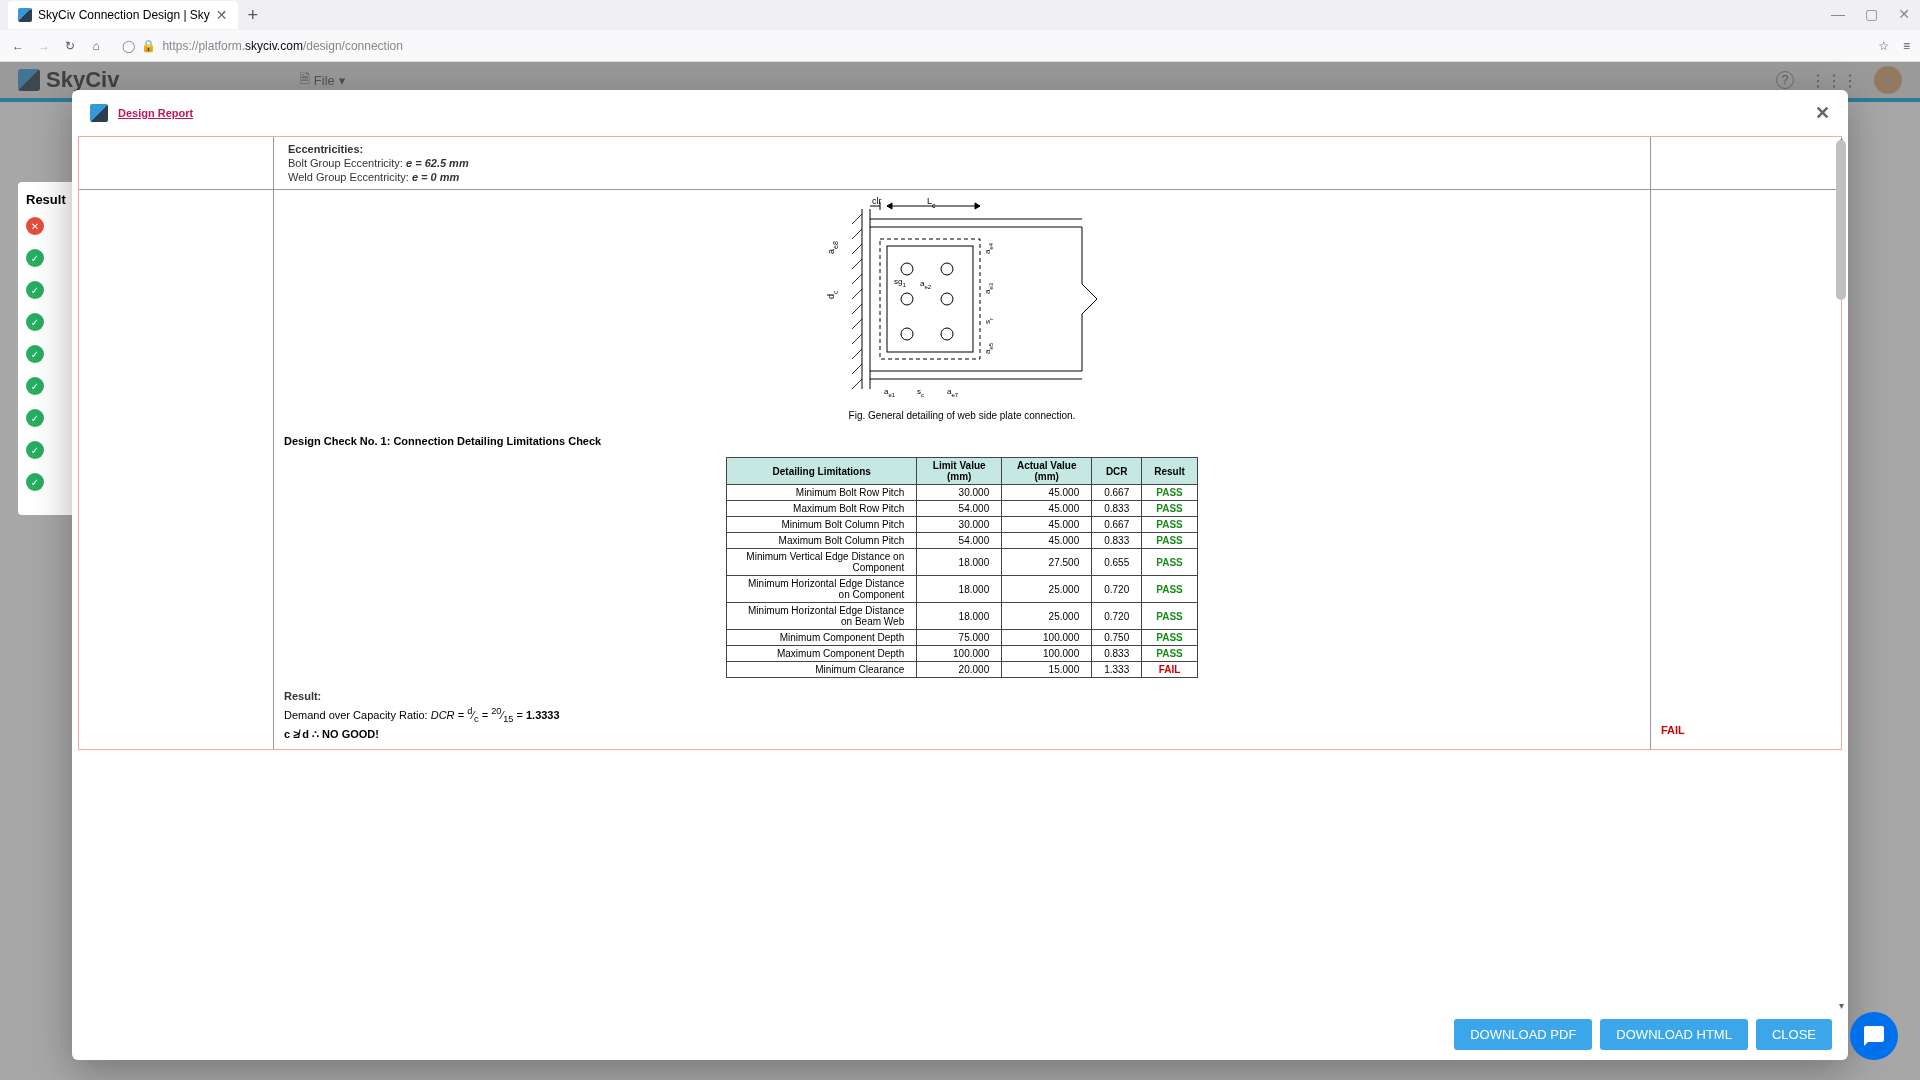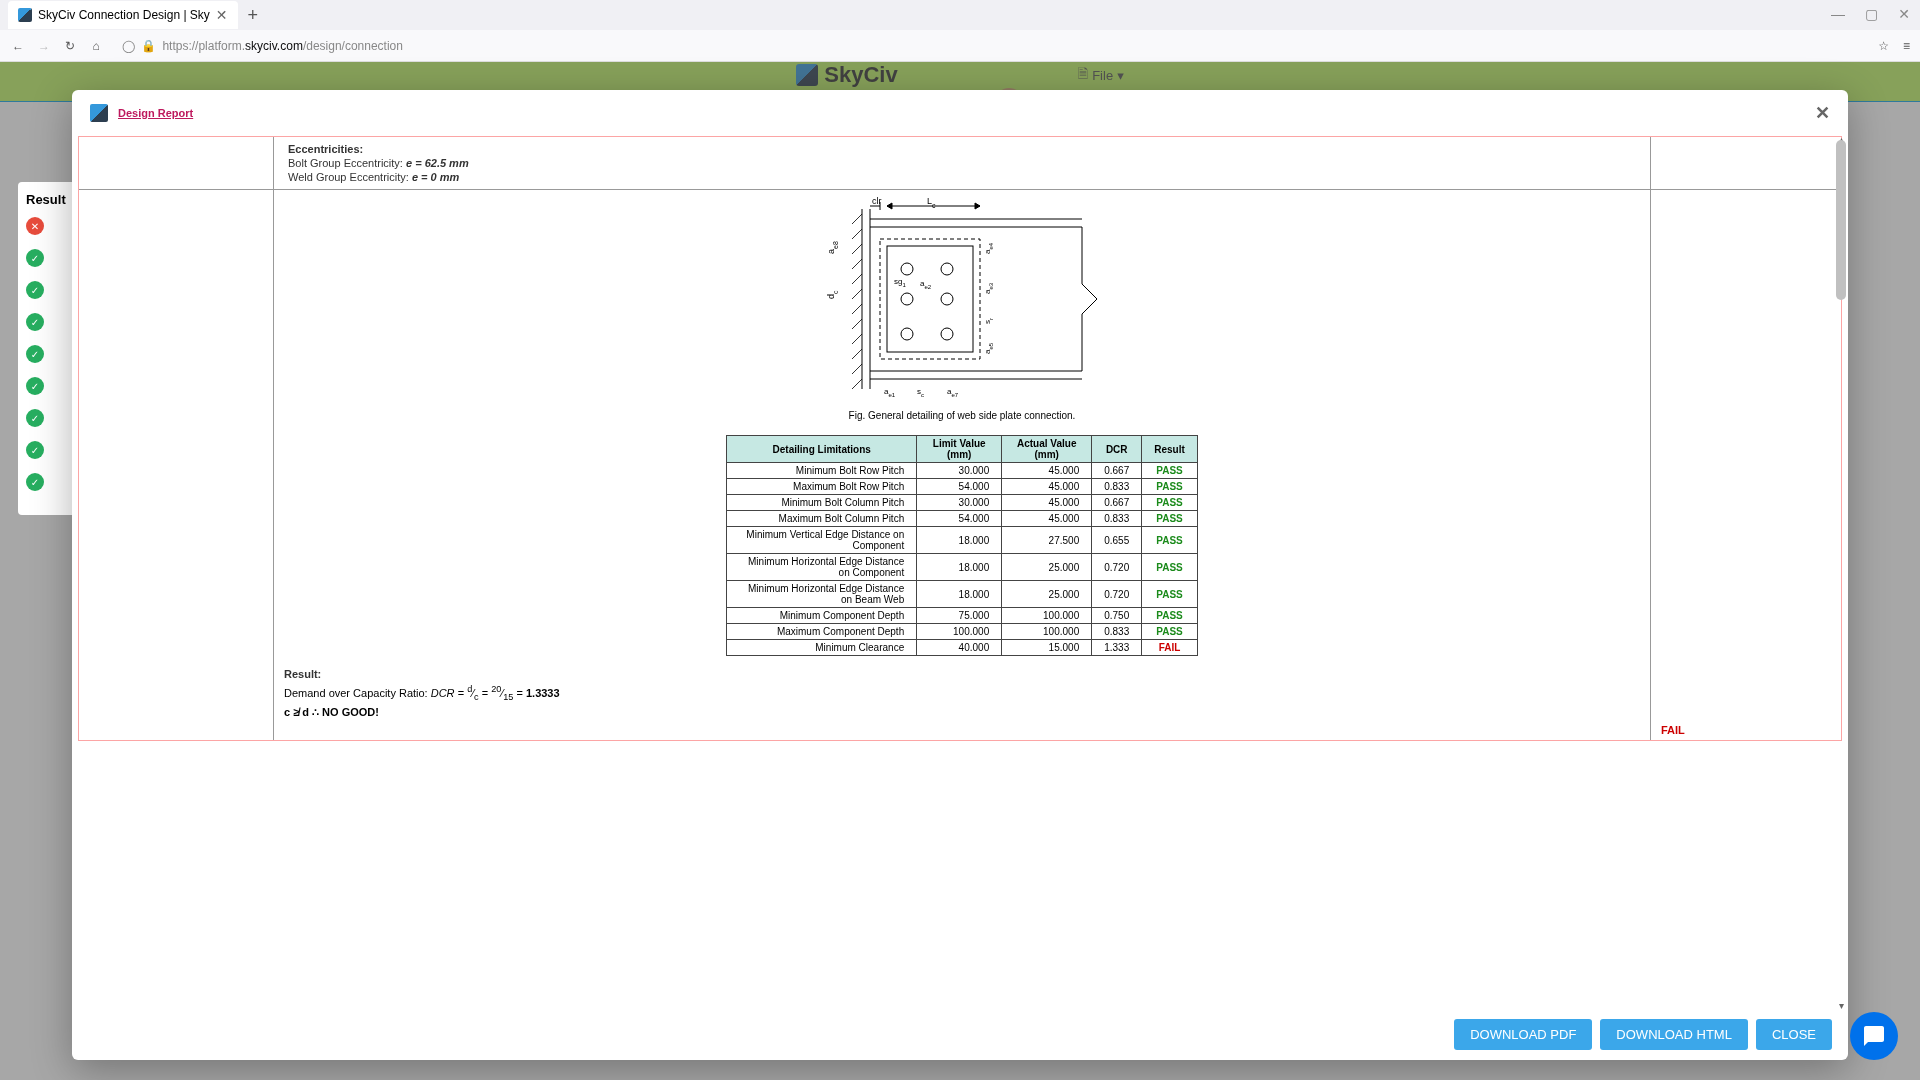--- a/index.html
+++ b/index.html
@@ -14,21 +14,21 @@
 .address-bar-row { height: 32px; display: flex; align-items: center; padding: 0 10px; background: #f9f9fb; gap: 10px; border-bottom: 1px solid #ddd; }
 .nav-icon { width: 16px; height: 16px; color: #555; display: flex; align-items: center; justify-content: center; }
 .url-bar { flex: 1; display: flex; align-items: center; gap: 6px; padding: 0 8px; }
 .url-text { color: #888; font-size: 12px; }
 .url-text .domain { color: #0c0c0d; }
 .right-icons { display: flex; gap: 14px; align-items: center; color: #555; }
 .win-controls { position: absolute; top: 6px; right: 10px; display: flex; gap: 20px; color: #888; font-size: 14px; }
 
 
 .app-bg { position: absolute; top: 62px; left: 0; right: 0; bottom: 0; background: #fff; }
-.app-header { height: 40px; background: #bef264; display: flex; align-items: center; justify-content: space-between; padding: 0 18px; border-bottom: 1px solid #0ea5e9; flex-direction: column; }
+.app-header { height: 40px; background: #e5e5e5; display: flex; align-items: center; justify-content: space-between; padding: 0 18px; border-bottom: 4px solid #0ea5e9; }
 .logo { display: flex; align-items: center; gap: 6px; font-weight: bold; font-size: 22px; color: #333; }
 .logo-icon { width: 22px; height: 22px; background: linear-gradient(135deg,#3498db 50%,#2c3e50 50%); border-radius: 3px; }
 .file-menu { display: flex; align-items: center; gap: 4px; color: #555; font-size: 13px; margin-left: 180px; }
 .header-right { display: flex; gap: 16px; align-items: center; }
 .avatar { width: 28px; height: 28px; border-radius: 50%; background: #d4a574; }
 .results-panel { position: absolute; left: 18px; top: 120px; width: 60px; background: #fff; padding: 10px 8px; border-radius: 4px; }
 .result-row { display: flex; align-items: center; gap: 6px; margin-bottom: 14px; font-size: 11px; color: #333; }
 .circle-icon { width: 18px; height: 18px; border-radius: 50%; flex-shrink: 0; display: flex; align-items: center; justify-content: center; color: #fff; font-size: 10px; }
 .fail-circle { background: #e74c3c; }
 .pass-circle { background: #27ae60; }
@@ -259,20 +259,21 @@
             <text x="168" y="60" font-size="8" transform="rotate(-90 168 60)">a<tspan baseline-shift="sub" font-size="6">e4</tspan></text>
             <text x="168" y="100" font-size="8" transform="rotate(-90 168 100)">a<tspan baseline-shift="sub" font-size="6">e3</tspan></text>
             <text x="168" y="130" font-size="8" transform="rotate(-90 168 130)">s<tspan baseline-shift="sub" font-size="6">r</tspan></text>
             <text x="168" y="160" font-size="8" transform="rotate(-90 168 160)">a<tspan baseline-shift="sub" font-size="6">e5</tspan></text>
             <text x="62" y="200" font-size="8">a<tspan baseline-shift="sub" font-size="6">e1</tspan></text>
             <text x="95" y="200" font-size="8">s<tspan baseline-shift="sub" font-size="6">c</tspan></text>
             <text x="125" y="200" font-size="8">a<tspan baseline-shift="sub" font-size="6">e7</tspan></text>
           </svg>
           <div class="figure-caption">Fig. General detailing of web side plate connection.</div>
 
+          <div class="check-title">Design Check No. 1: Connection Detailing Limitations Check</div>
 
           <table class="detail-table">
             <thead>
               <tr>
                 <th style="width:190px">Detailing Limitations</th>
                 <th style="width:85px">Limit Value (mm)</th>
                 <th style="width:90px">Actual Value (mm)</th>
                 <th style="width:45px">DCR</th>
                 <th style="width:50px">Result</th>
               </tr>
@@ -336,21 +337,21 @@
                 </tr>
                 <tr>
                   <td>Maximum Component Depth</td>
                   <td>100.000</td>
                   <td>100.000</td>
                   <td>0.833</td>
                   <td class="pass-cell">PASS</td>
                 </tr>
                 <tr>
                   <td>Minimum Clearance</td>
-                  <td>40.000</td>
+                  <td>20.000</td>
                   <td>15.000</td>
                   <td>1.333</td>
                   <td class="fail-cell">FAIL</td>
                 </tr>
               </tbody>
           </table>
 
           <div class="sec-text sec-bold">Result:</div>
           <div class="formula"><span>Demand over Capacity Ratio: <i>DCR</i> = <sup>d</sup>⁄<sub>c</sub> = <sup>20</sup>⁄<sub>15</sub> = <b>1.3333</b></span></div>
           <div class="formula sec-bold">c ≱ d ∴ NO GOOD!</div>

